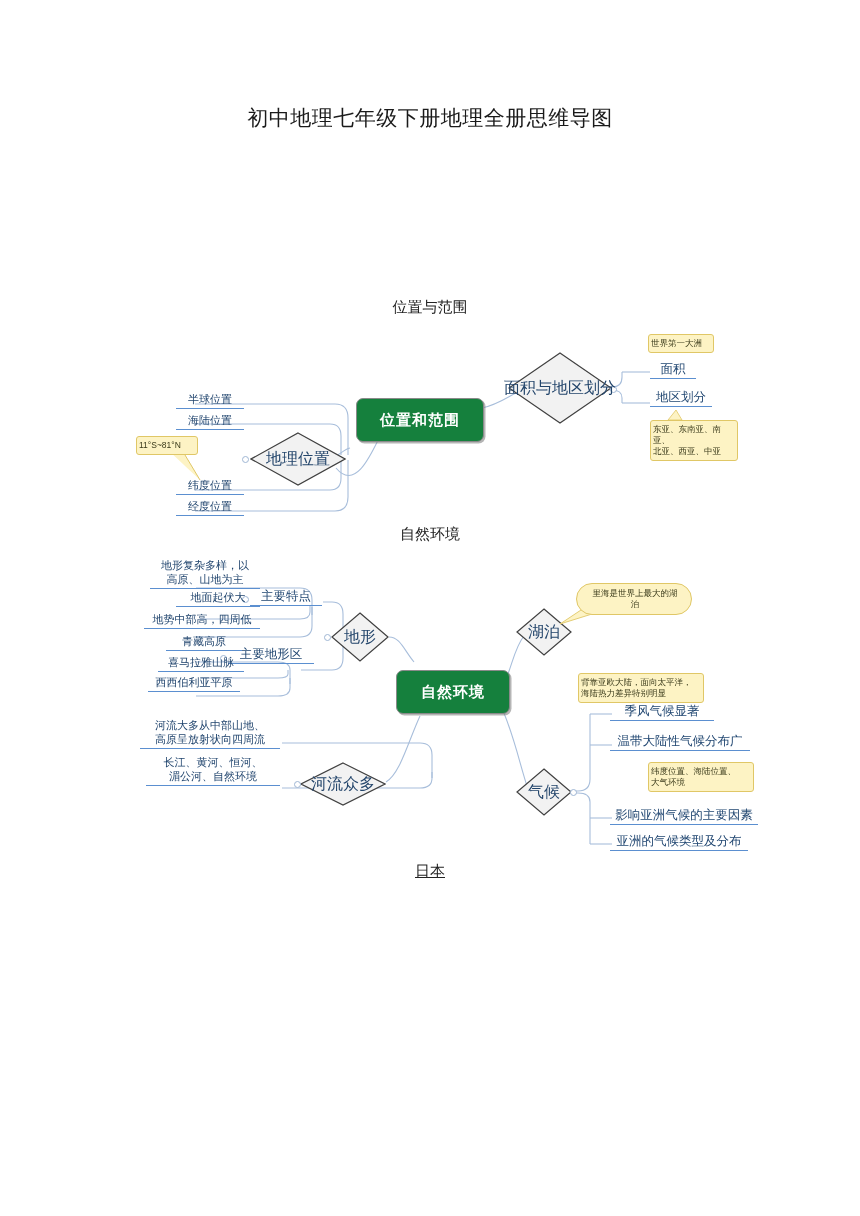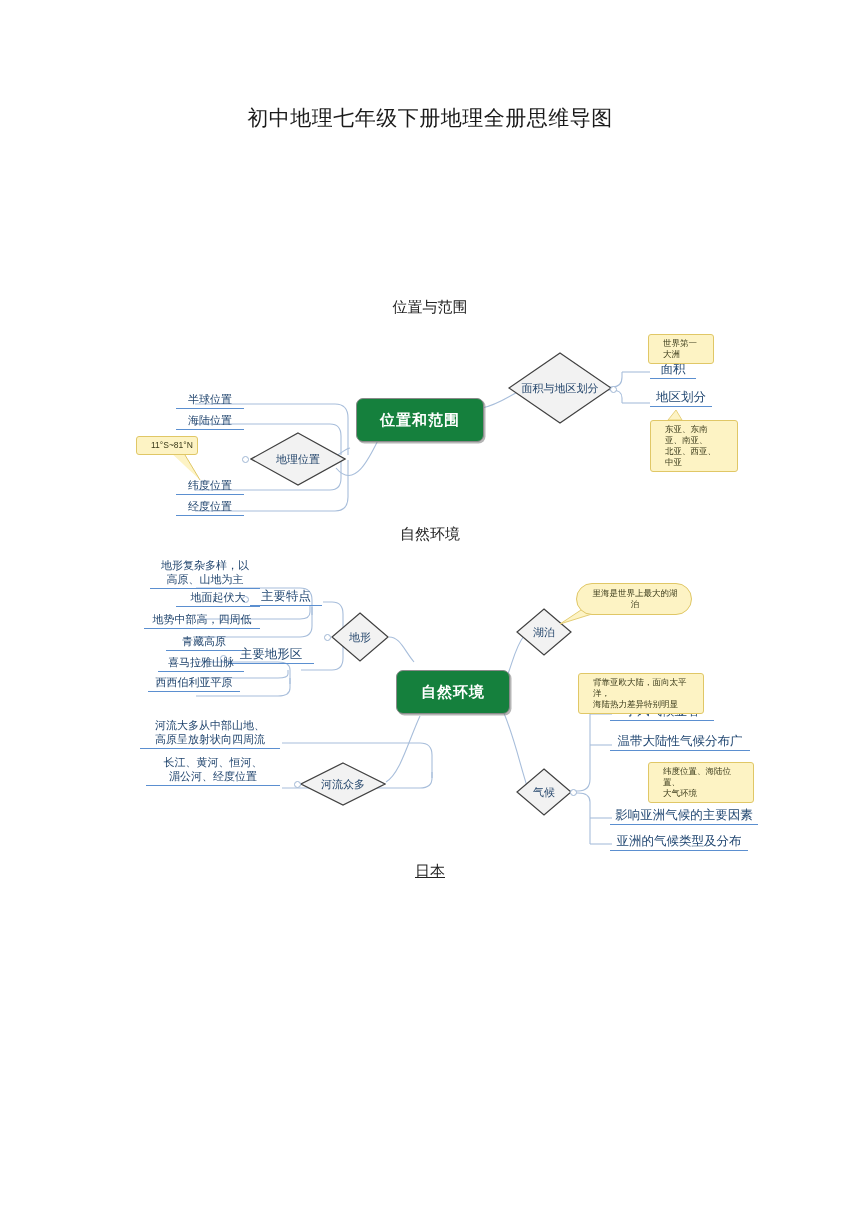--- a/index.html
+++ b/index.html
@@ -65,21 +65,21 @@
     justify-content: center;
   }
   .diamond .dshape {
     position: absolute;
     left: 0; top: 0;
     width: 100%; height: 100%;
   }
   .diamond .dlabel {
     position: relative;
     z-index: 2;
-    font-size: 11px;
+    font-size: 16px;
     color: #23456b;
     white-space: nowrap;
     font-weight: 500;
   }
   .leaf {
     position: absolute;
     font-size: 11px;
     color: #21456e;
     line-height: 14px;
     padding-bottom: 2px;
@@ -97,21 +97,21 @@
   }
   
   .callout {
     position: absolute;
     background: #fdf3c4;
     border: 1px solid #e0c766;
     border-radius: 3px;
     font-size: 8.5px;
     line-height: 11px;
     color: #3a3a1a;
-    padding: 3px 14px;
+    padding: 3px 2px;
     white-space: pre-line;
     box-sizing: border-box;
   }
   .callout.ellipse {
     border-radius: 40px;
     padding: 4px 10px;
   }
   .hub-dot {
     position: absolute;
     width: 5px; height: 5px;
@@ -249,21 +249,21 @@
     <svg class="dshape" viewBox="0 0 86 44">
       <polygon points="43,1 85,22 43,43 1,22" fill="#f2f2f2" stroke="#404040" stroke-width="1.2"></polygon>
     </svg>
     <span class="dlabel">河流众多</span>
   </div>
   <div class="hub-dot" style="left:294px; top:781px;"></div>
 
   <div class="leaf plain" style="left:140px; top:718px; width:140px; border-bottom:1.6px solid #5b8fd0;">河流大多从中部山地、
 高原呈放射状向四周流</div>
   <div class="leaf" style="left:146px; top:755px; width:134px;">长江、黄河、恒河、
-湄公河、经度位置</div>
+湄公河、自然环境</div>
 
   <div class="diamond" style="left:516px; top:608px; width:56px; height:48px;">
     <svg class="dshape" viewBox="0 0 56 48">
       <polygon points="28,1 55,24 28,47 1,24" fill="#f2f2f2" stroke="#404040" stroke-width="1.2"></polygon>
     </svg>
     <span class="dlabel">湖泊</span>
   </div>
   <svg class="link-layer" viewBox="0 0 860 1216">
     <path d="M560 624 L596 600 L592 614 Z" fill="#fdf3c4" stroke="#e0c766" stroke-width="0.9"></path>
   </svg>

